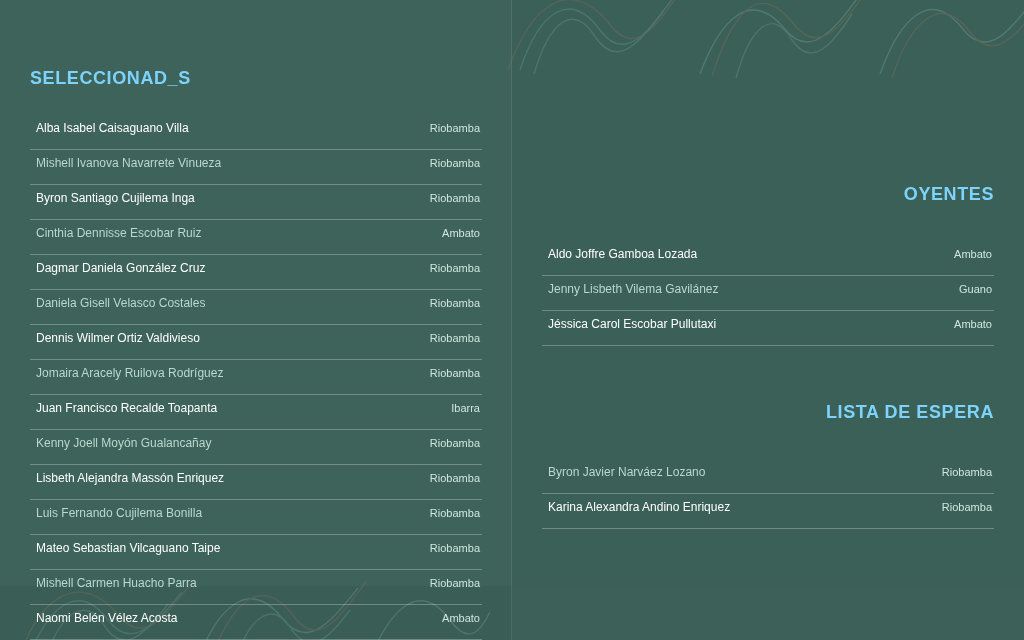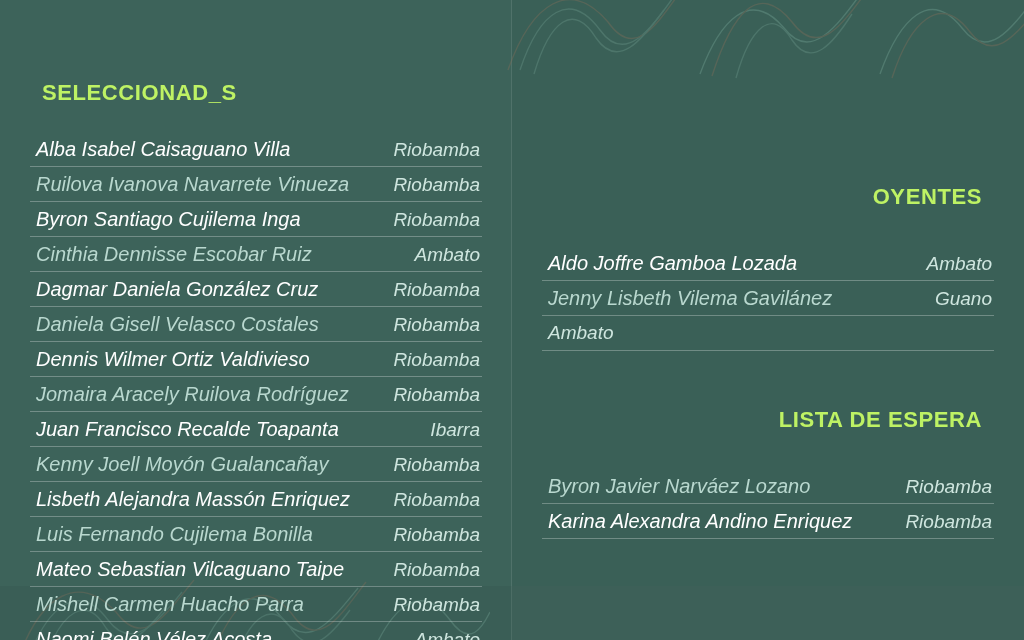--- a/index.html
+++ b/index.html
@@ -66,25 +66,25 @@
   .bottom-strip-right {
     position: absolute;
     left: 512px;
     bottom: 0;
     width: 512px;
     height: 54px;
     background: rgba(255,255,255,0.03);
   }
 
   h1.section-title {
-    margin: 12px;
-    font-size: 22px;
+    margin: 0;
+    font-size: 18px;
     font-weight: bold;
     letter-spacing: 0.6px;
-    color: #bef264;
+    color: #7dd3fc;
   }
 
   .left-content {
     position: absolute;
     left: 30px;
     top: 68px;
     width: 452px;
   }
   .left-title {
     margin-left: 120px;
@@ -95,29 +95,27 @@
   .row {
     display: flex;
     align-items: baseline;
     justify-content: space-between;
     border-bottom: 1px solid rgba(255,255,255,0.28);
     padding: 6px 2px 5px 6px;
     min-height: 23px;
   }
   .row:last-child { border-bottom: 1px solid rgba(255,255,255,0.28); }
   .name {
-    font-size: 20px;
+    font-size: 12px;
     color: #ffffff;
     white-space: nowrap;
-    font-style: italic;
   }
   .row.dim .name { color: #b9d8cf; }
   .city {
-    font-size: 19px;
-    font-style: italic;
+    font-size: 11px;
     color: #cfe6df;
     white-space: nowrap;
   }
   .row.dim .city { color: #cfe6df; }
 
   .right-content {
     position: absolute;
     left: 542px;
     top: 160px;
     width: 452px;
@@ -176,21 +174,21 @@
   </div>
 
   <div class="left-content">
     <h1 class="section-title left-title">SELECCIONAD_S</h1>
     <div class="list">
       <div class="row">
         <span class="name">Alba Isabel Caisaguano Villa</span>
         <span class="city">Riobamba</span>
       </div>
       <div class="row dim">
-        <span class="name">Ruilova Ivanova Navarrete Vinueza</span>
+        <span class="name">Mishell Ivanova Navarrete Vinueza</span>
         <span class="city">Riobamba</span>
       </div>
       <div class="row">
         <span class="name">Byron Santiago Cujilema Inga</span>
         <span class="city">Riobamba</span>
       </div>
       <div class="row dim">
         <span class="name">Cinthia Dennisse Escobar Ruiz</span>
         <span class="city">Ambato</span>
       </div>
@@ -248,20 +246,21 @@
       <div class="right-list">
         <div class="row">
           <span class="name">Aldo Joffre Gamboa Lozada</span>
           <span class="city">Ambato</span>
         </div>
         <div class="row dim">
           <span class="name">Jenny Lisbeth Vilema Gavilánez</span>
           <span class="city">Guano</span>
         </div>
         <div class="row">
+          <span class="name">Jéssica Carol Escobar Pullutaxi</span>
           <span class="city">Ambato</span>
         </div>
       </div>
     </div>
 
     <div class="block second">
       <h1 class="section-title right-title">LISTA DE ESPERA</h1>
       <div class="right-list">
         <div class="row dim">
           <span class="name">Byron Javier Narváez Lozano</span>

